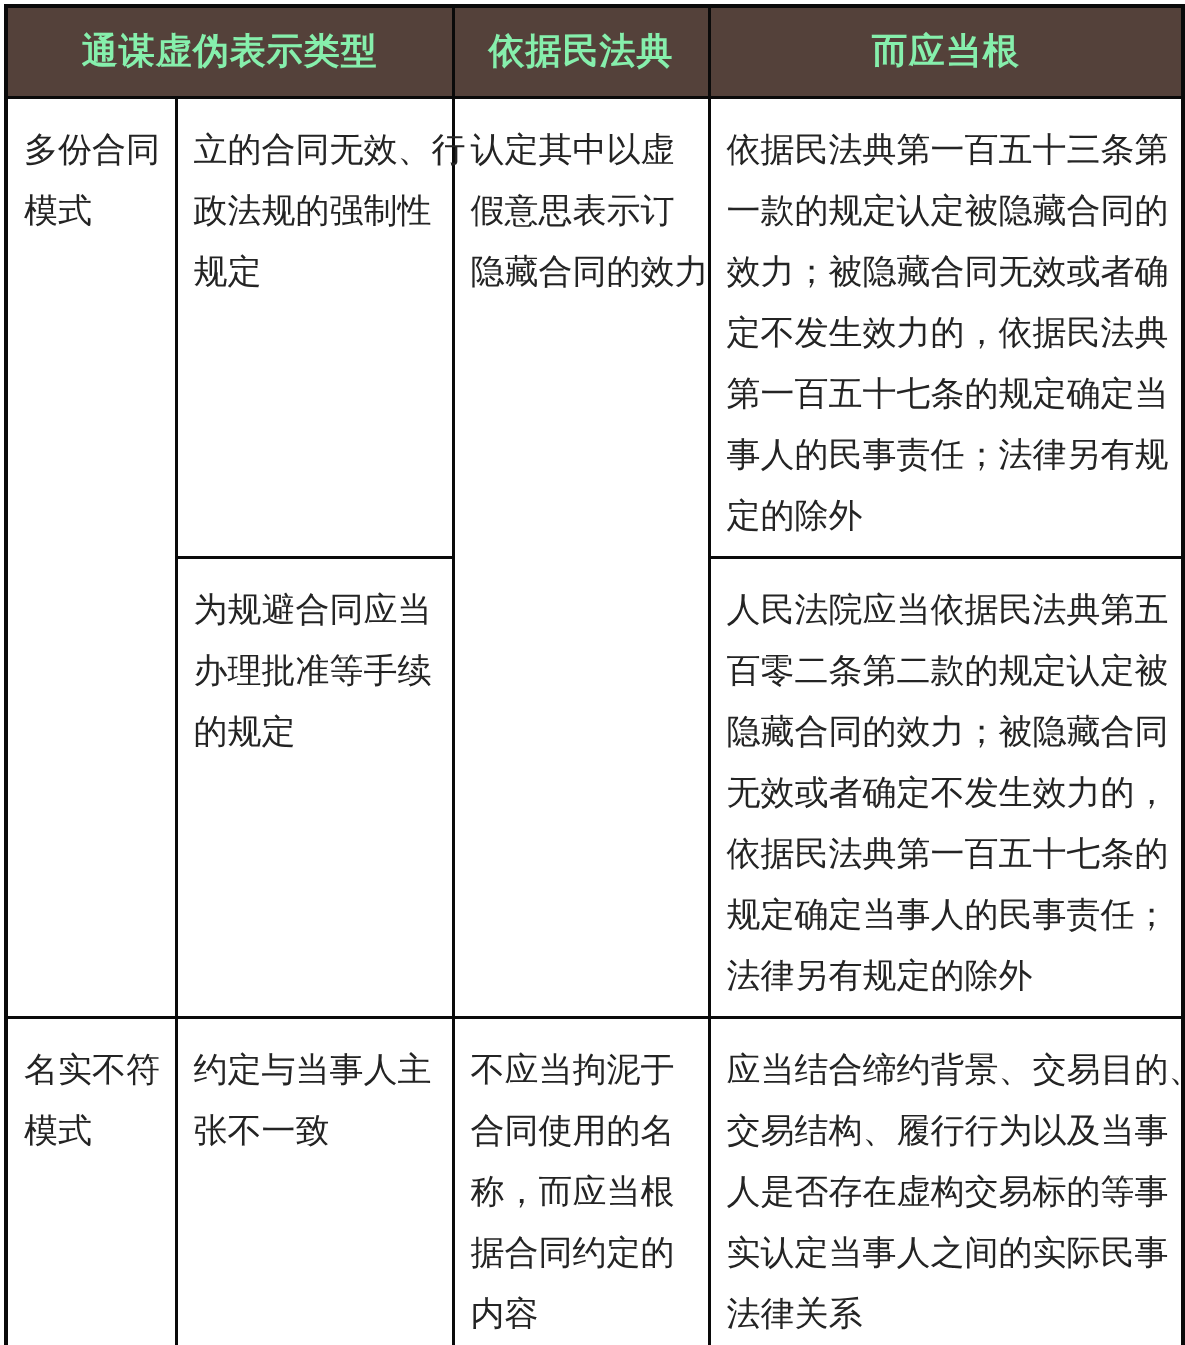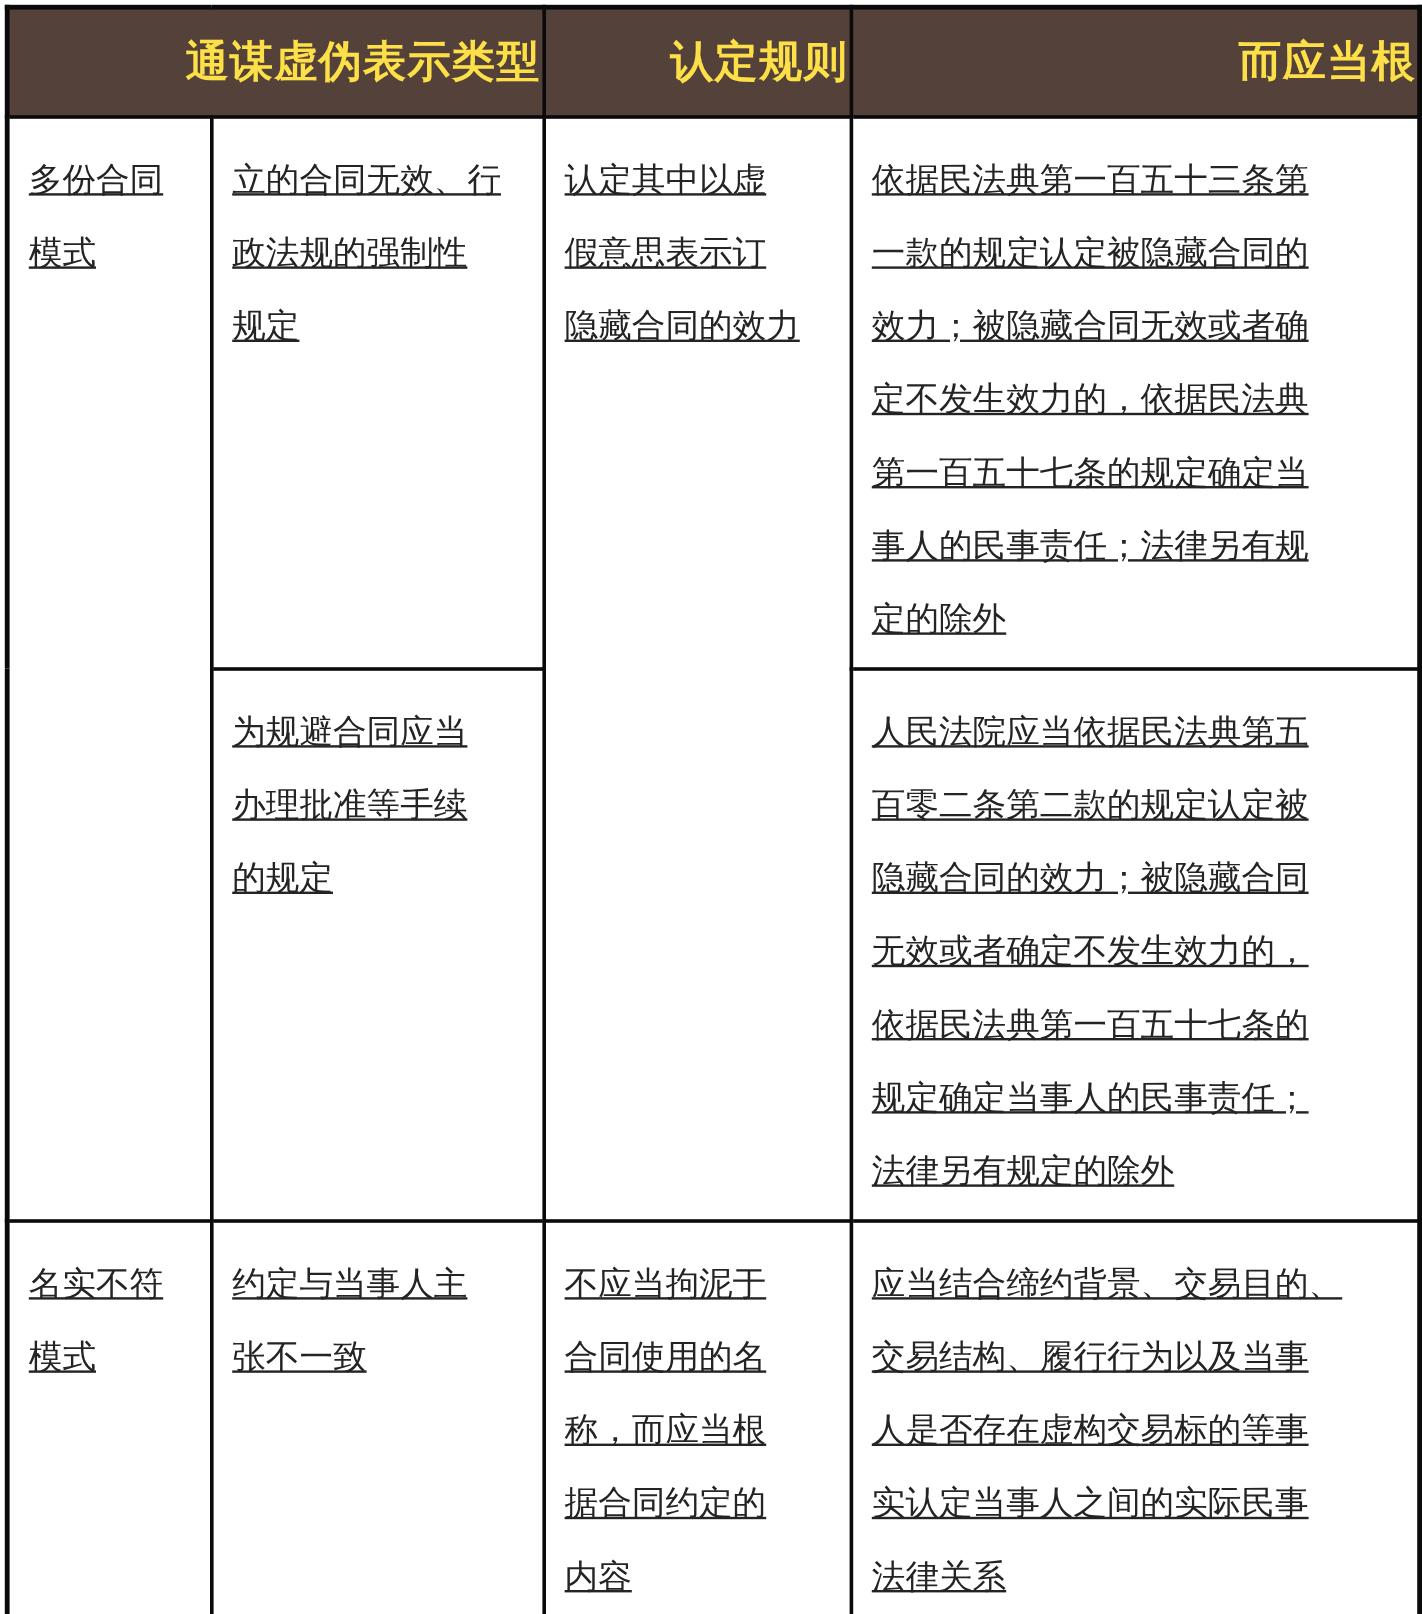--- a/index.html
+++ b/index.html
@@ -27,57 +27,56 @@
 
   table.rules-table th,
   table.rules-table td {
     border: 3px solid #0a0a0a;
     vertical-align: top;
     box-sizing: border-box;
   }
 
   table.rules-table th {
     background: #54413a;
-    color: #fde047;
+    color: #86efac;
     font-size: 36px;
     font-weight: bold;
-    text-align: right;
+    text-align: center;
     vertical-align: middle;
     height: 91px;
     letter-spacing: 1px;
   }
 
   table.rules-table td {
     color: #242424;
-    font-size: 28px;
+    font-size: 34px;
     line-height: 61px;
     padding: 20px 14px 10px 16px;
     white-space: pre;
     text-align: left;
-    text-decoration: underline;
   }
 
   tr.row-1a  { height: 456px; }
   tr.row-1b  { height: 454px; }
   tr.row-2   { height: 336px; }
 </style>
 </head>
 <body>
 
 <table class="rules-table">
   <colgroup>
     <col class="c1">
       <col class="c2">
       <col class="c3">
       <col class="c4">
   </colgroup>
   <thead>
     <tr>
       <th colspan="2">通谋虚伪表示类型</th>
-      <th>认定规则</th>
+      <th>依据民法典</th>
       <th>而应当根</th>
     </tr>
   </thead>
   <tbody>
     <tr class="row-1a">
       <td rowspan="2">多份合同
 模式</td>
       <td>立的合同无效、行
 政法规的强制性
 规定</td>

